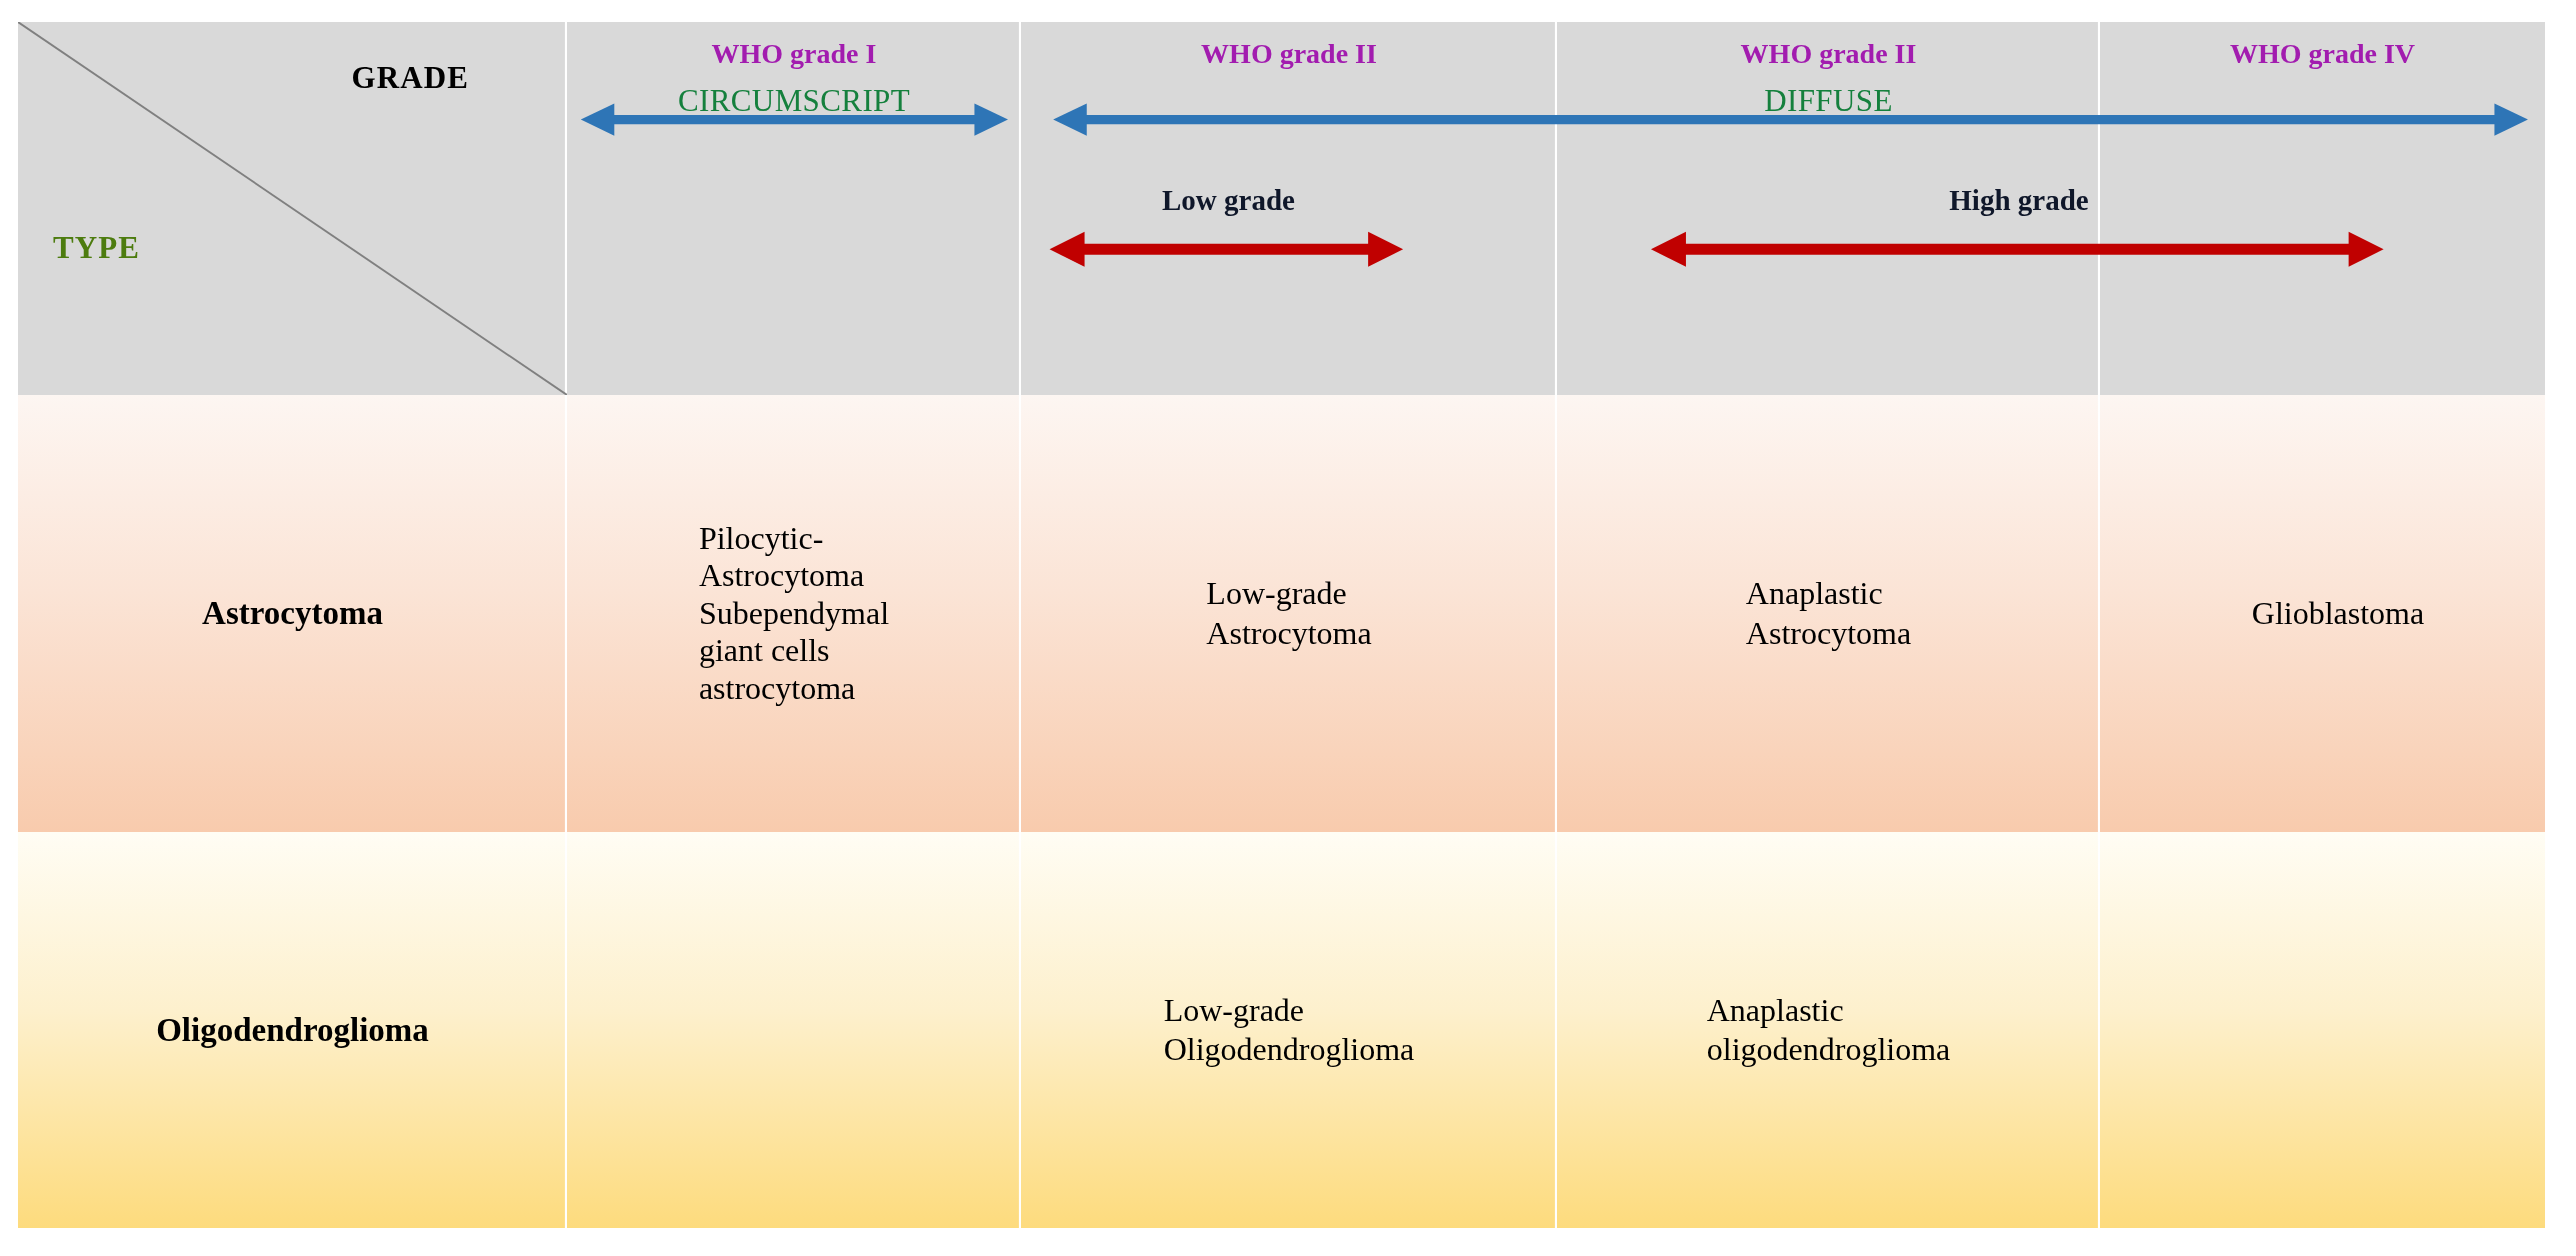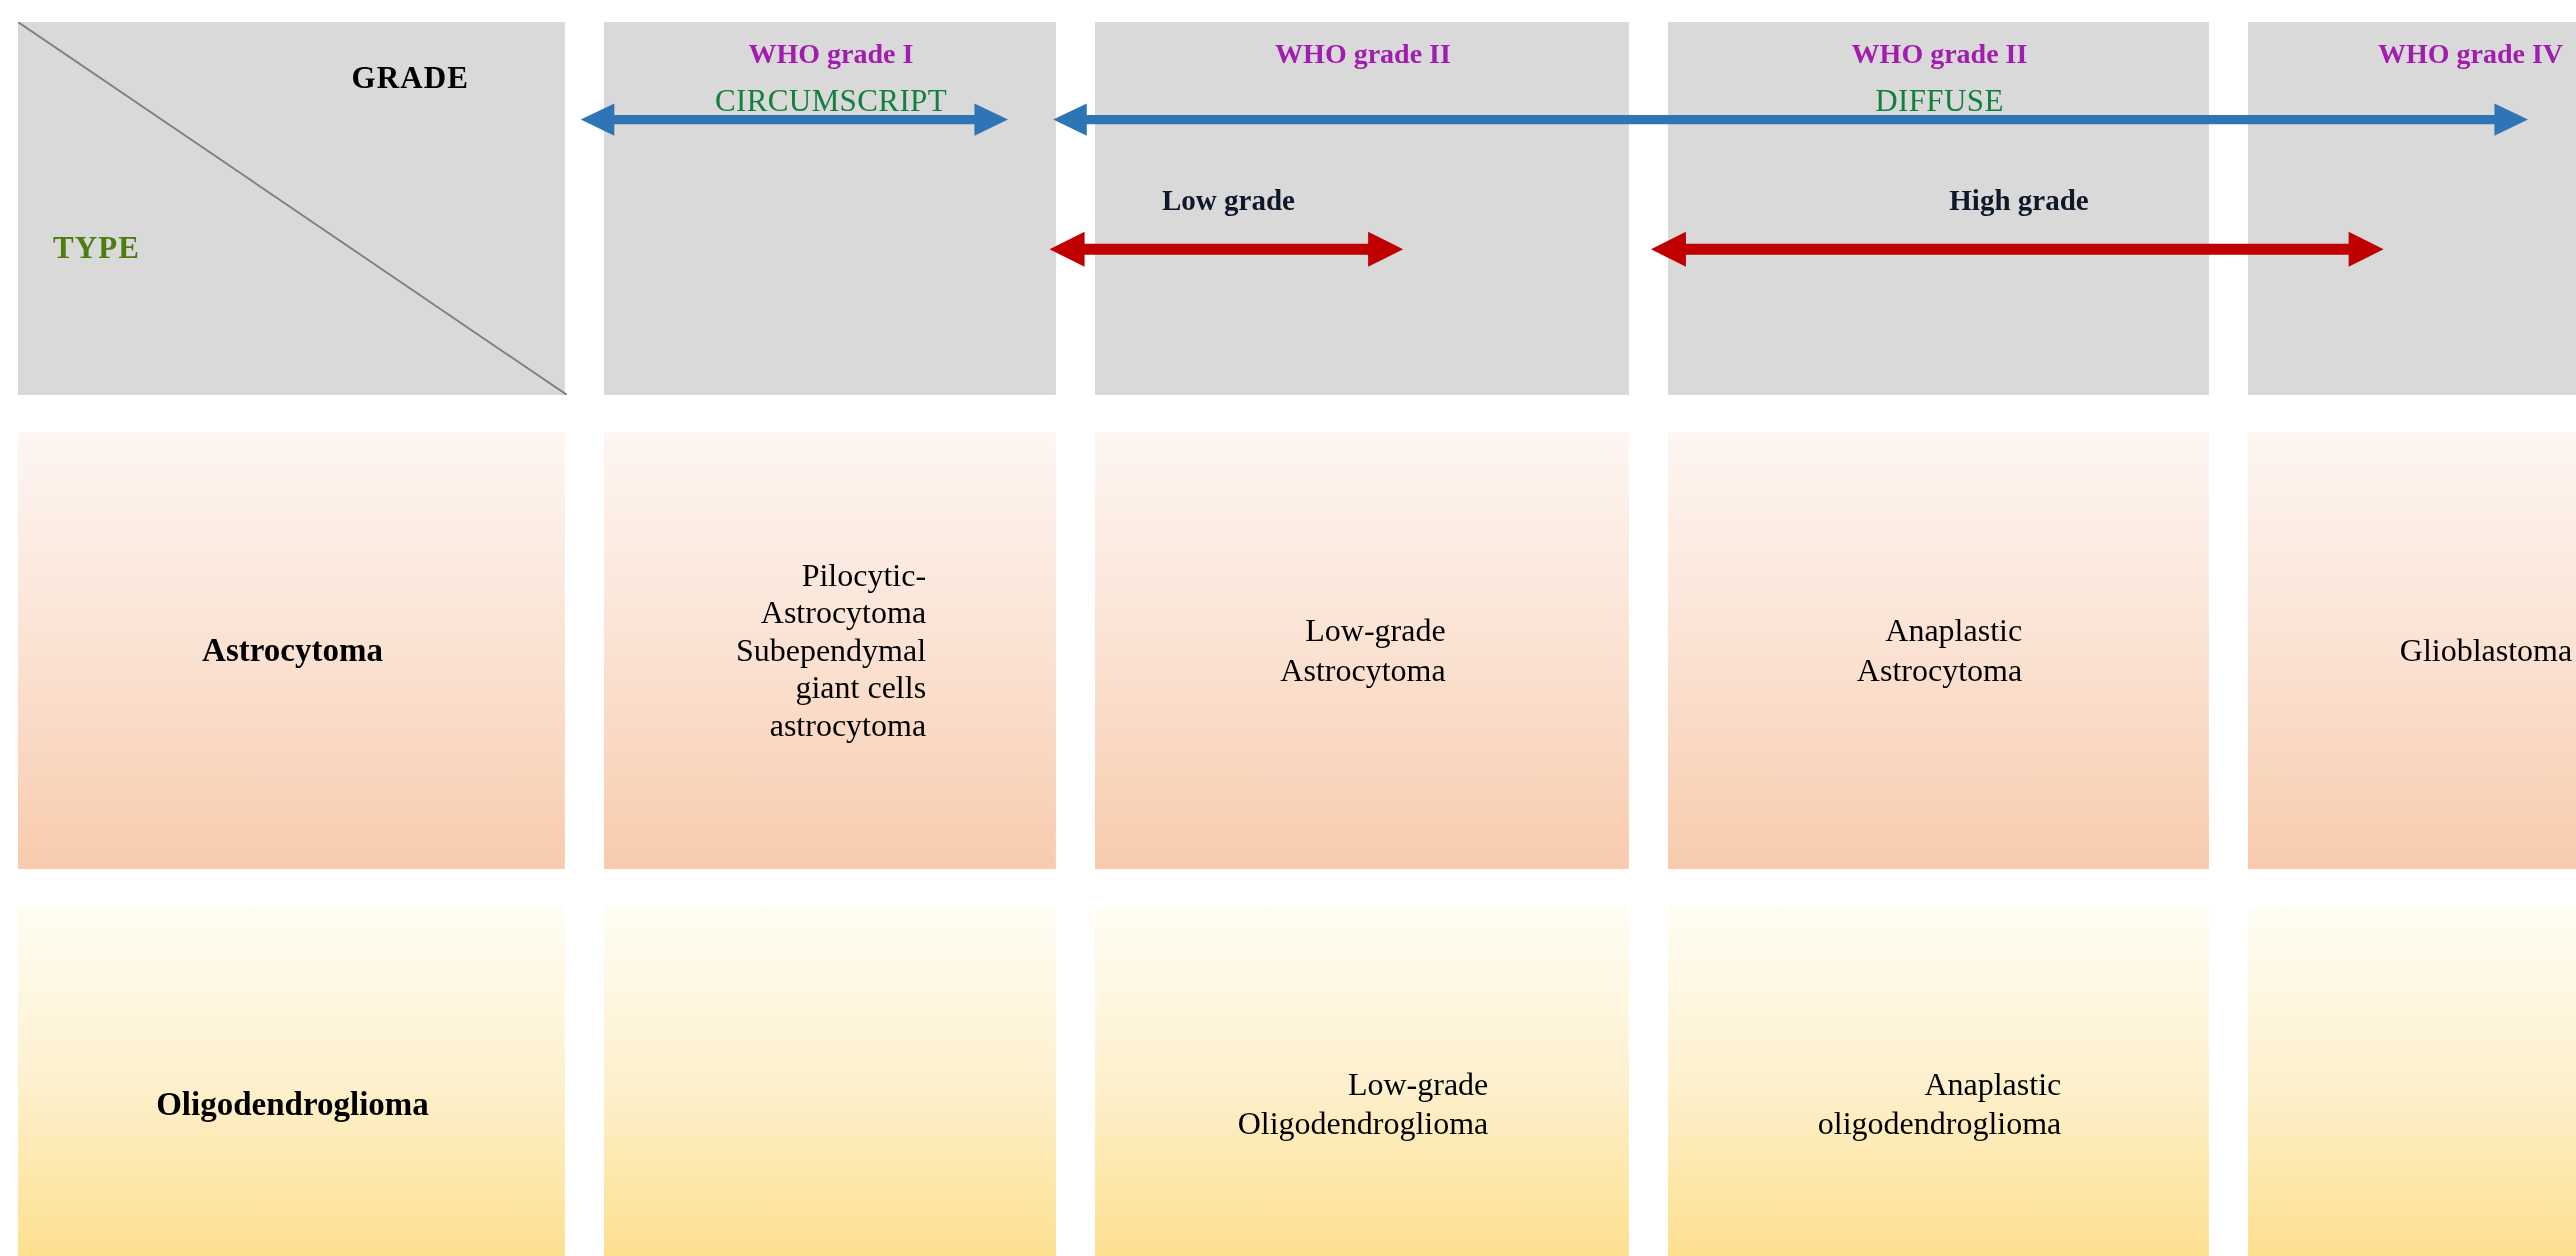--- a/index.html
+++ b/index.html
@@ -23,21 +23,20 @@
   }
 
   .grid {
     display: grid;
     grid-template-columns: 549px 454px 536px 543px 445px;
     grid-template-rows: 373px 437px 396px;
     column-gap: 0px;
     row-gap: 0px;
     width: 100%;
     height: 100%;
-    gap: 37px;
   }
 
   
   .hcell {
     background: #d9d9d9;
     position: relative;
     box-shadow: inset -8.7px 0 0 -6.6px #ffffff;
   }
   .hcell.last { box-shadow: none; }
 
@@ -109,21 +108,21 @@
     color: #0f172a;
     text-align: center;
   }
 
   
   .bcell {
     position: relative;
     display: flex;
     align-items: center;
     justify-content: center;
-    text-align: right;
+    text-align: left;
     box-shadow: inset -8.7px 0 0 -6.6px #ffffff;
   }
   .bcell.last { box-shadow: none; padding-left: 31px; }
 
   .row-astro  { background: linear-gradient(to bottom, #fdf6f2 0%, #fbe4d6 45%, #f8cbad 100%); }
   .row-oligo  { background: linear-gradient(to bottom, #fffdf4 0%, #fdf0cd 45%, #fddb7d 100%); }
 
   .rowhead {
     font-size: 33px;
     font-weight: bold;

